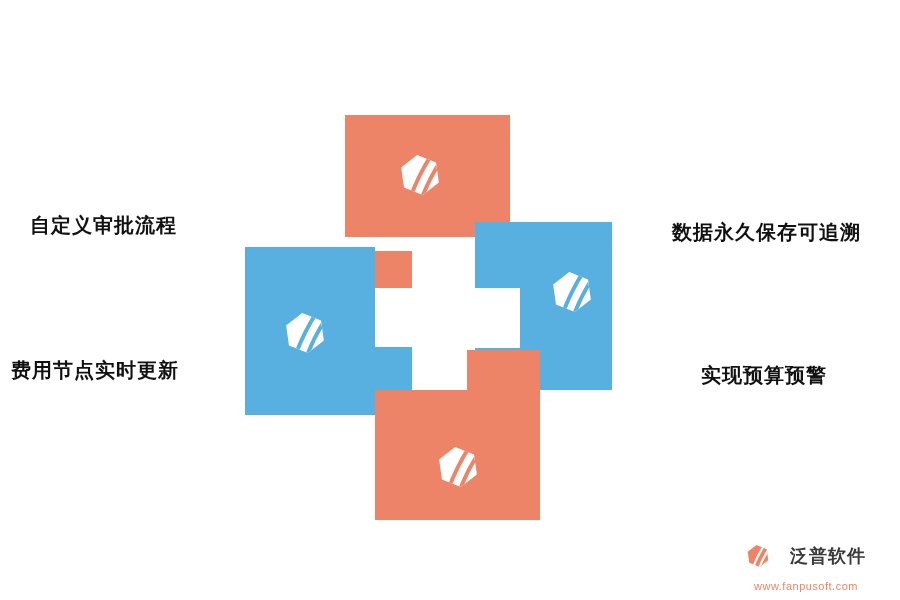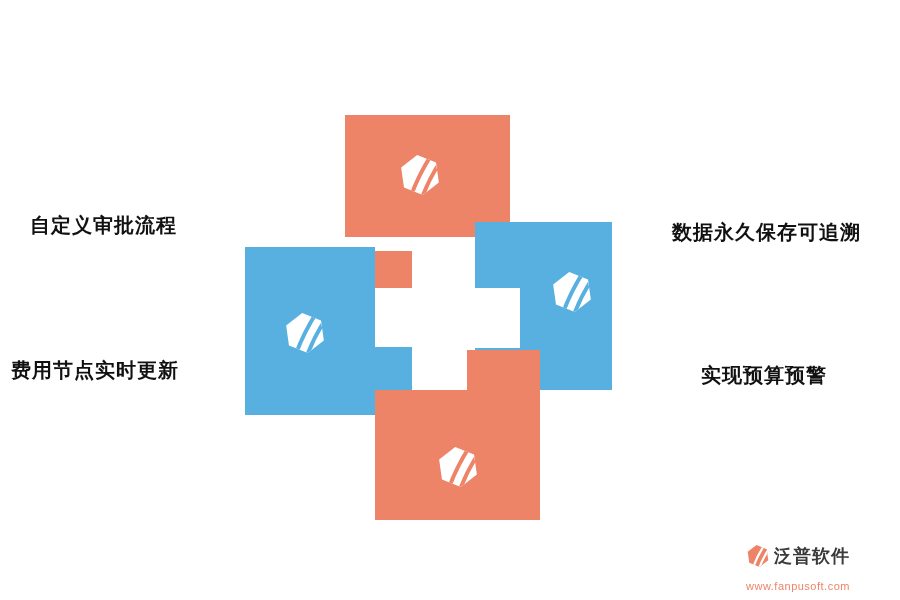--- a/index.html
+++ b/index.html
@@ -47,21 +47,21 @@
   #lbl-tl{left:30px; top:212px;}
   #lbl-tr{left:672px;top:219px;}
   #lbl-bl{left:11px;  top:357px;}
   #lbl-br{left:688px;top:362px;margin-left:13px;}
 
   #footer{
     position:absolute;
     left:746px;top:544px;
     display:flex;flex-direction:column;align-items:center;
   }
-  #footer .brand-row{display:flex;align-items:center;gap:4px;}
+  #footer .brand-row{display:flex;align-items:center;gap:20px;}
   #footer .footer-logo{
     position:static;width:24px;height:24px;transform:rotate(-8deg);
   }
   #footer .footer-logo .hex-fill{fill:var(--coral);}
   #footer .footer-logo .stripes path{stroke:#ffffff;stroke-width:9;}
   #footer .brand-name{
     font-weight:bold;font-size:18px;color:#3a3a3a;letter-spacing:1px;
   }
   #footer .brand-url{
     margin-top:12px;font-size:11px;color:var(--coral);letter-spacing:0.5px;

